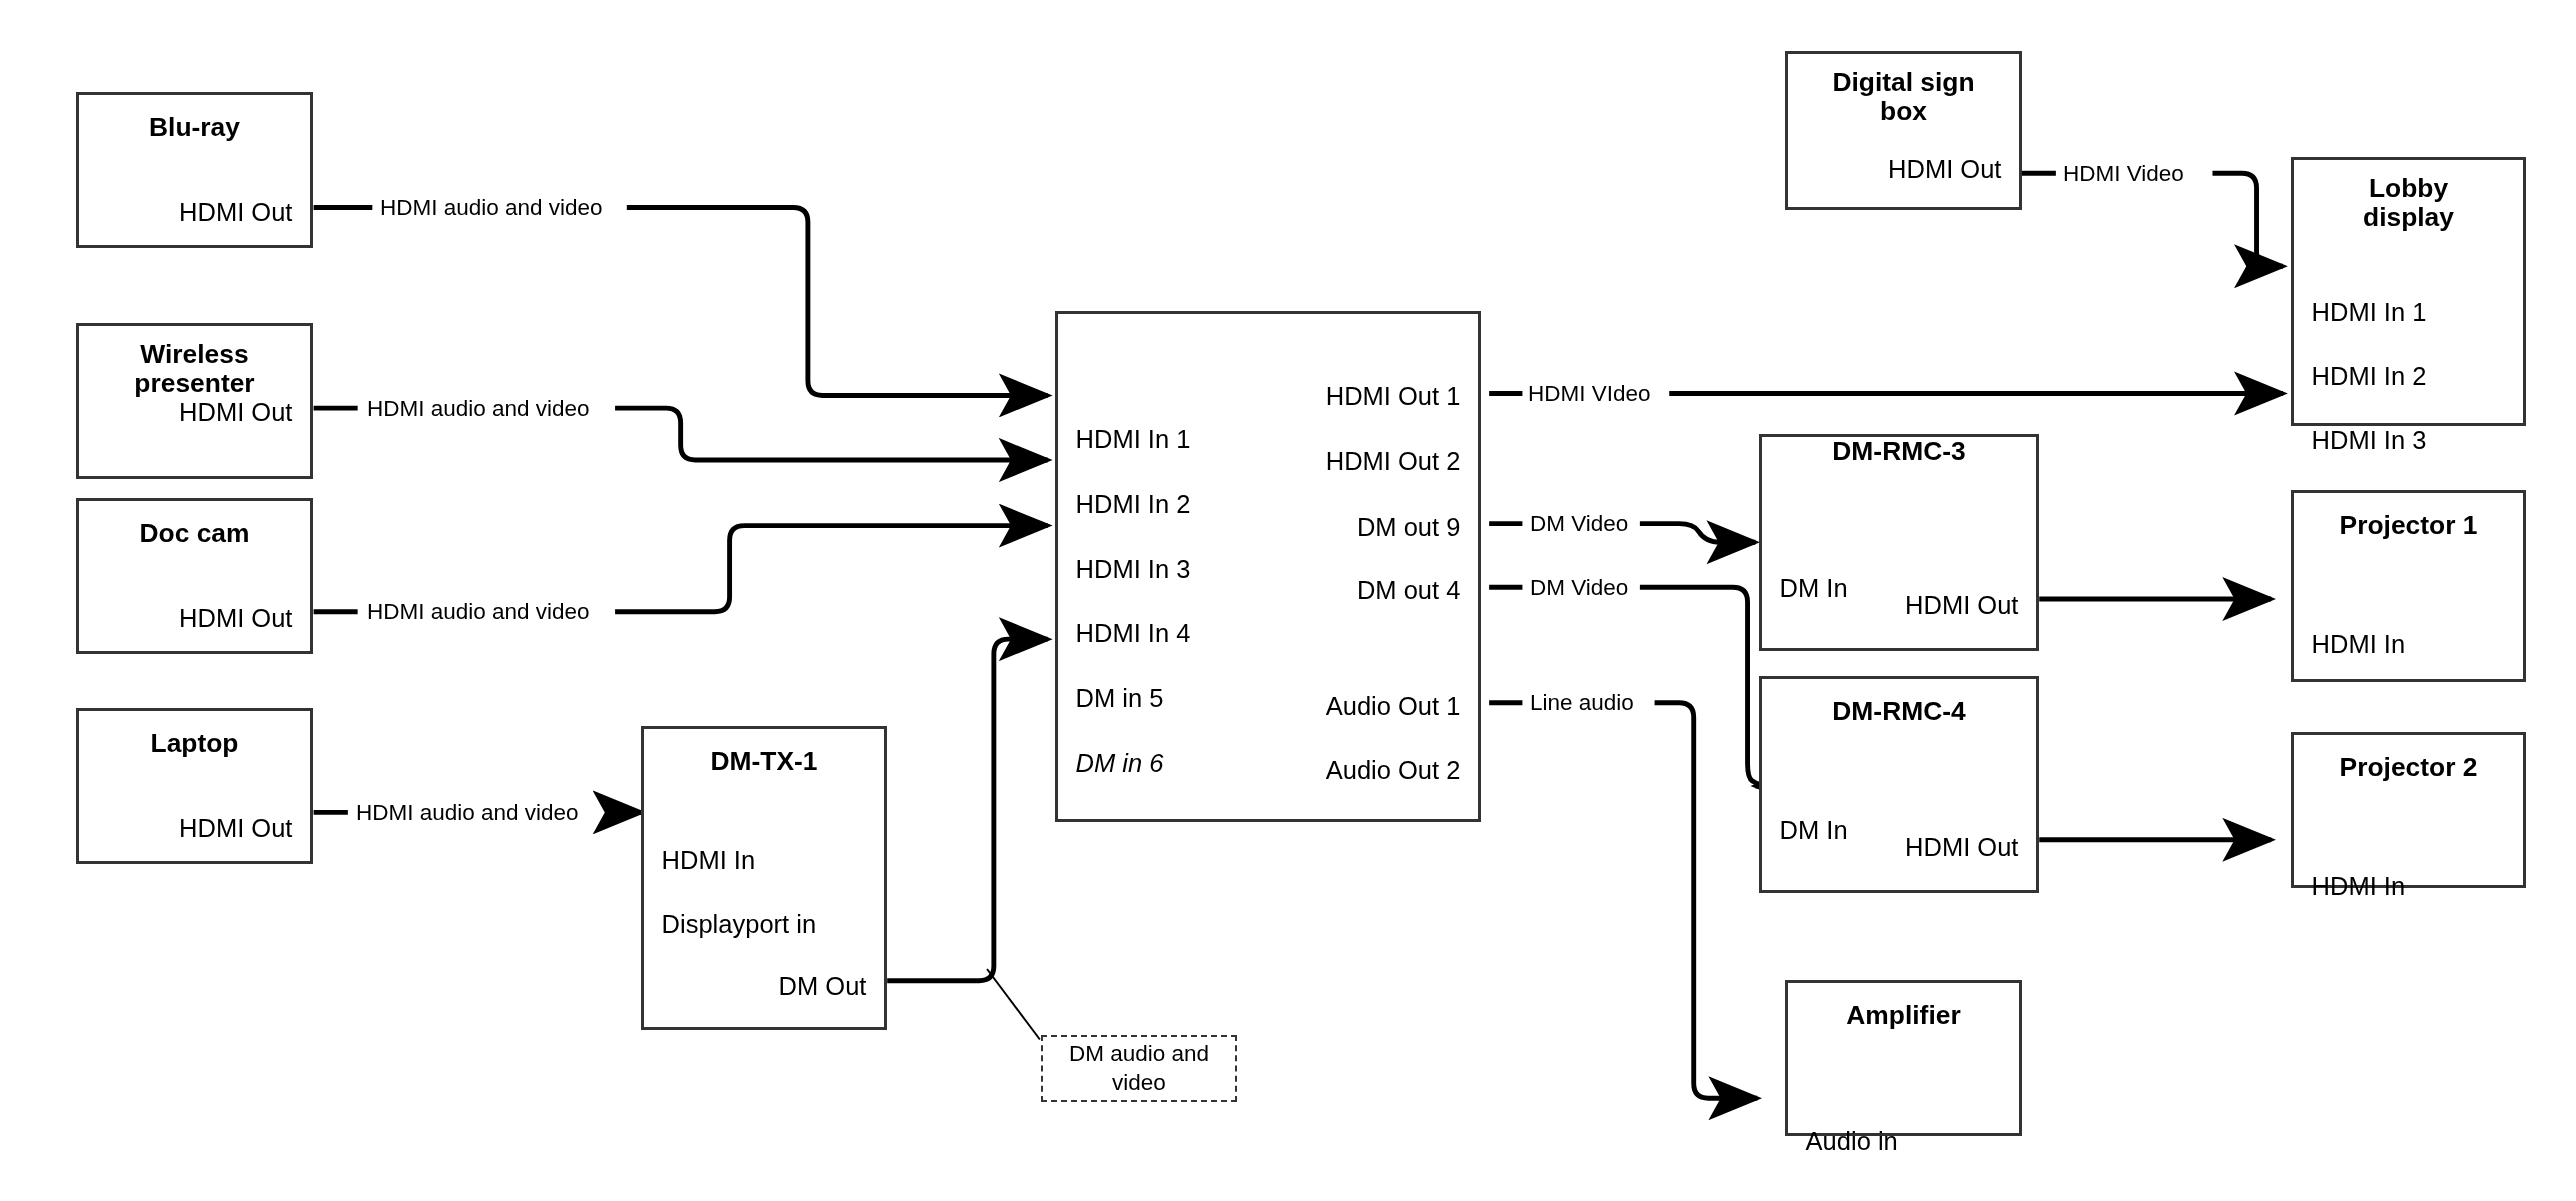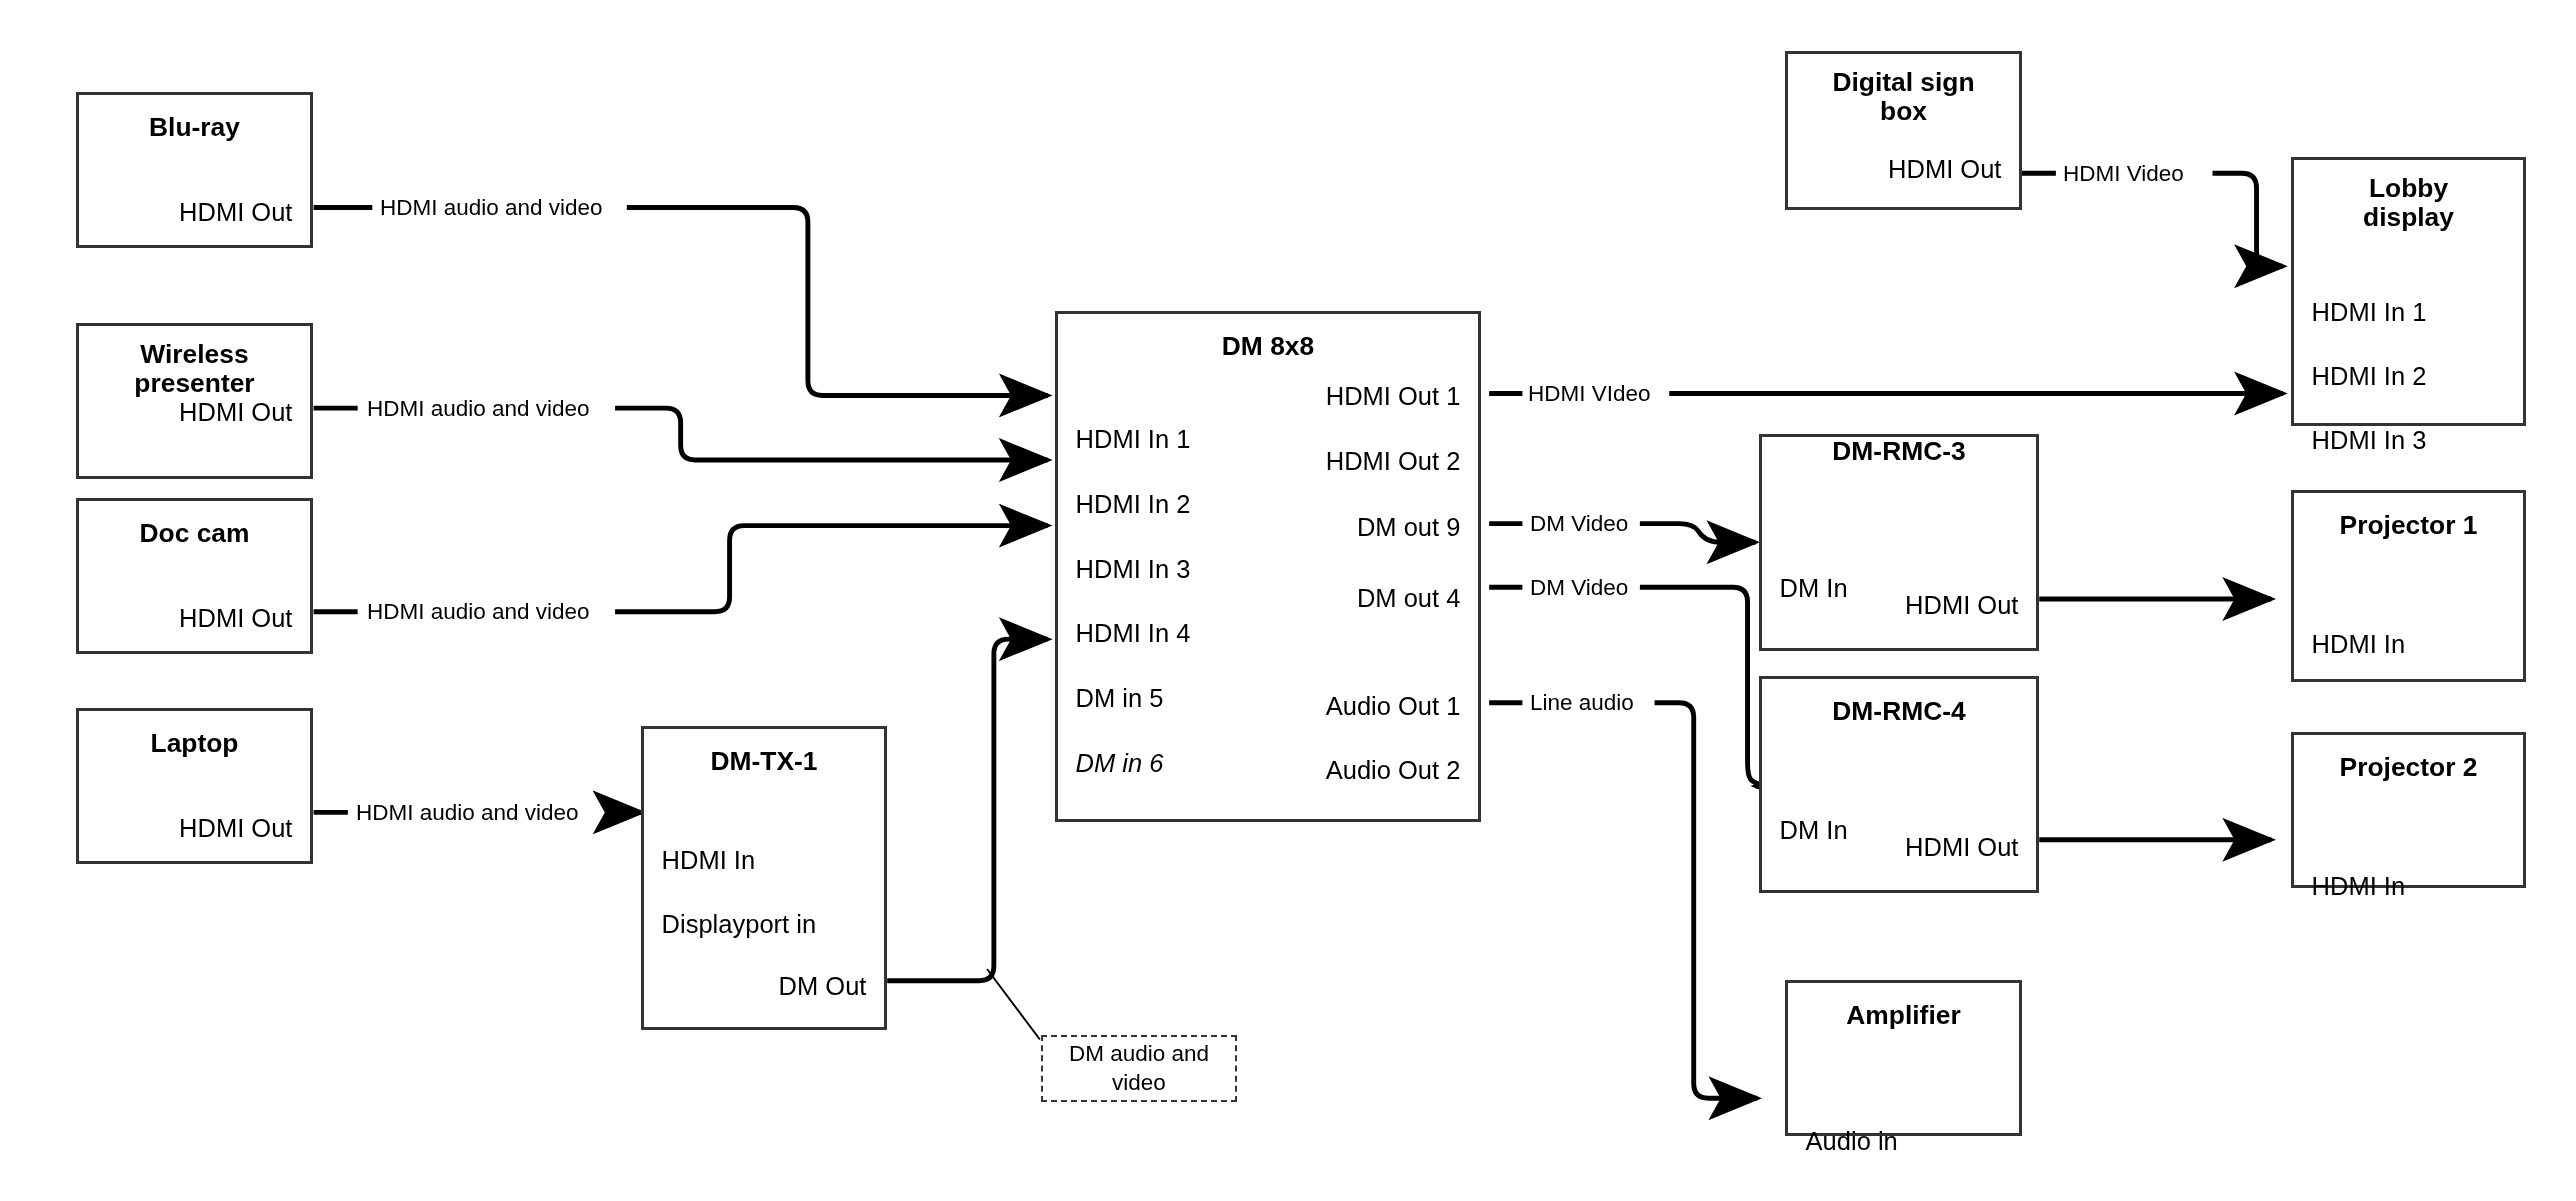--- a/index.html
+++ b/index.html
@@ -135,33 +135,32 @@
   </div>
 
   <div class="node" style="left:641px; top:726px; width:246px; height:304px;">
     <div class="node-title" style="margin-top:17.6px;">DM-TX-1</div>
     <div class="port port-left" style="top:78px;">HDMI In</div>
     <div class="port port-left" style="top:142px;">Displayport in</div>
     <div class="port port-right" style="top:245px;">DM Out</div>
   </div>
 
   <div class="node" style="left:1055px; top:311px; width:426px; height:511px;">
-    <div class="node-title" style="margin-top:17.6px;">DM 8x8</div>
 
     <div class="port port-left" style="top:72px;">HDMI In 1</div>
     <div class="port port-left" style="top:137px;">HDMI In 2</div>
     <div class="port port-left" style="top:202px;">HDMI In 3</div>
     <div class="port port-left" style="top:266px;">HDMI In 4</div>
     <div class="port port-left" style="top:331px;">DM in 5</div>
     <div class="port port-left" style="top:396px;font-style:italic;">DM in 6</div>
 
     <div class="port port-right" style="top:70px;">HDMI Out 1</div>
     <div class="port port-right" style="top:135px;">HDMI Out 2</div>
     <div class="port port-right" style="top:201px;">DM out 9</div>
-    <div class="port port-right" style="top:264px;margin-top:8px;">DM out 4</div>
+    <div class="port port-right" style="top:264px;">DM out 4</div>
     <div class="port port-right" style="top:380px;">Audio Out 1</div>
     <div class="port port-right" style="top:444px;">Audio Out 2</div>
   </div>
 
   <div class="node" style="left:1785px; top:51px; width:237px; height:159px;">
     <div class="node-title" style="margin-top:13.7px;">Digital sign
 box</div>
     <div class="port port-right" style="top:103px;">HDMI Out</div>
   </div>
 

